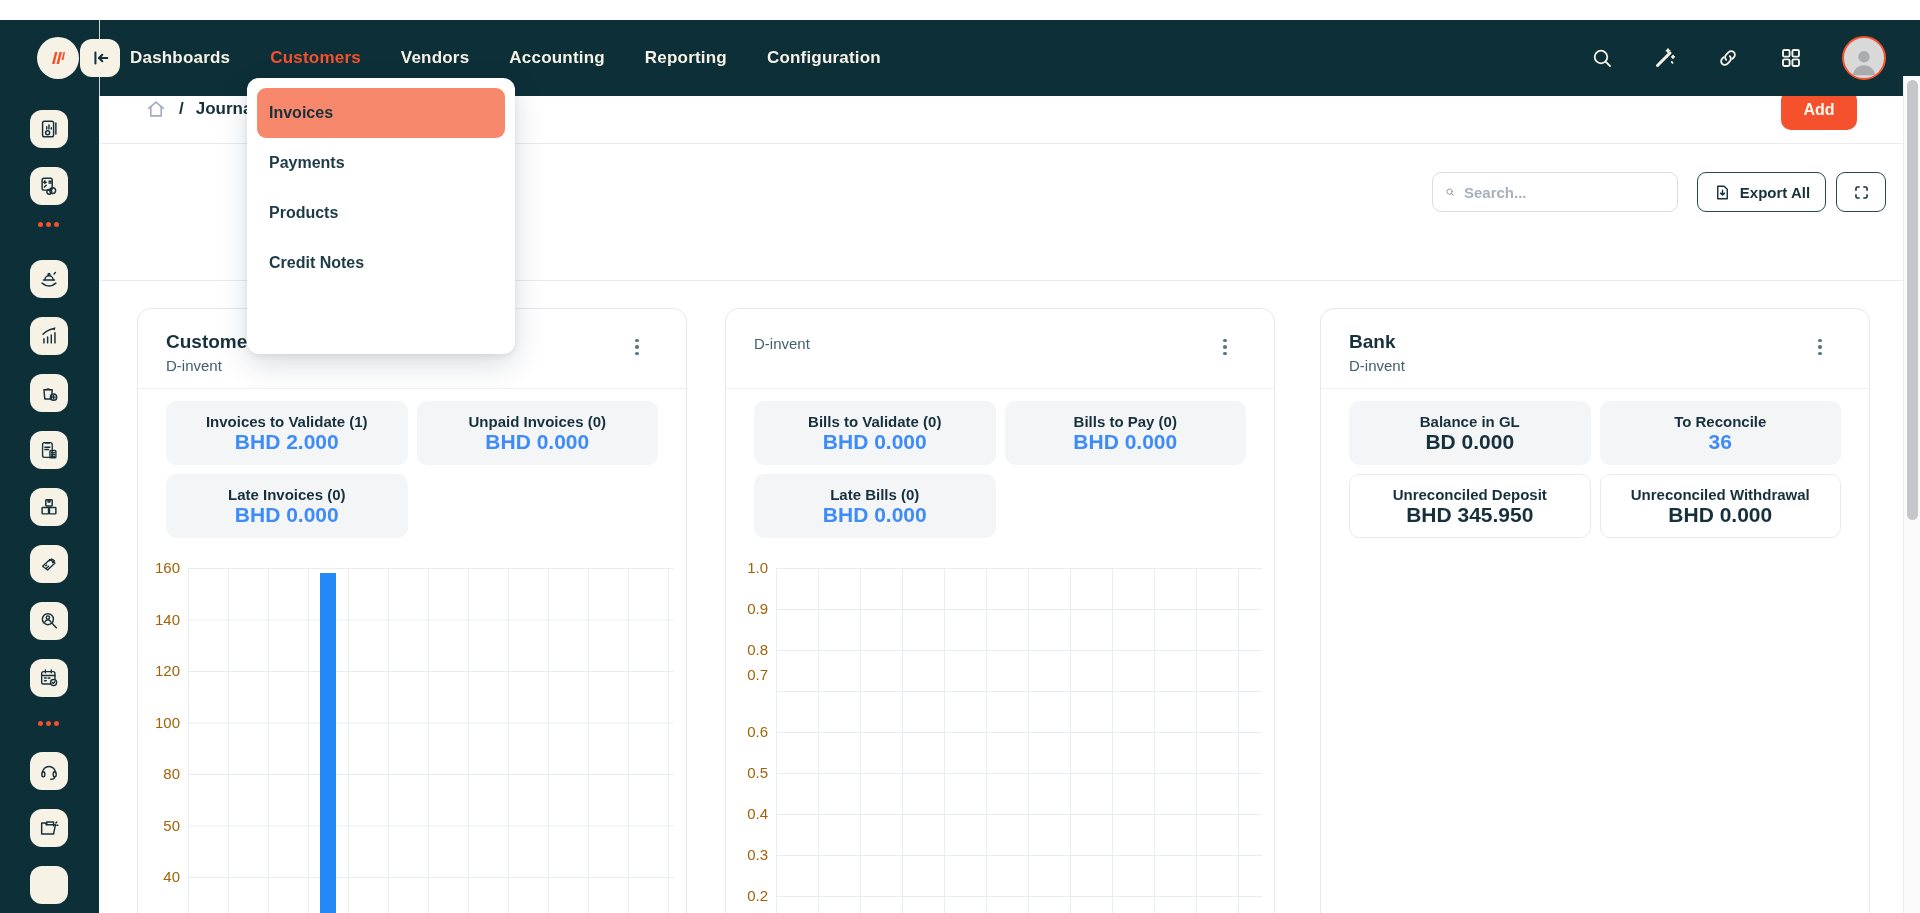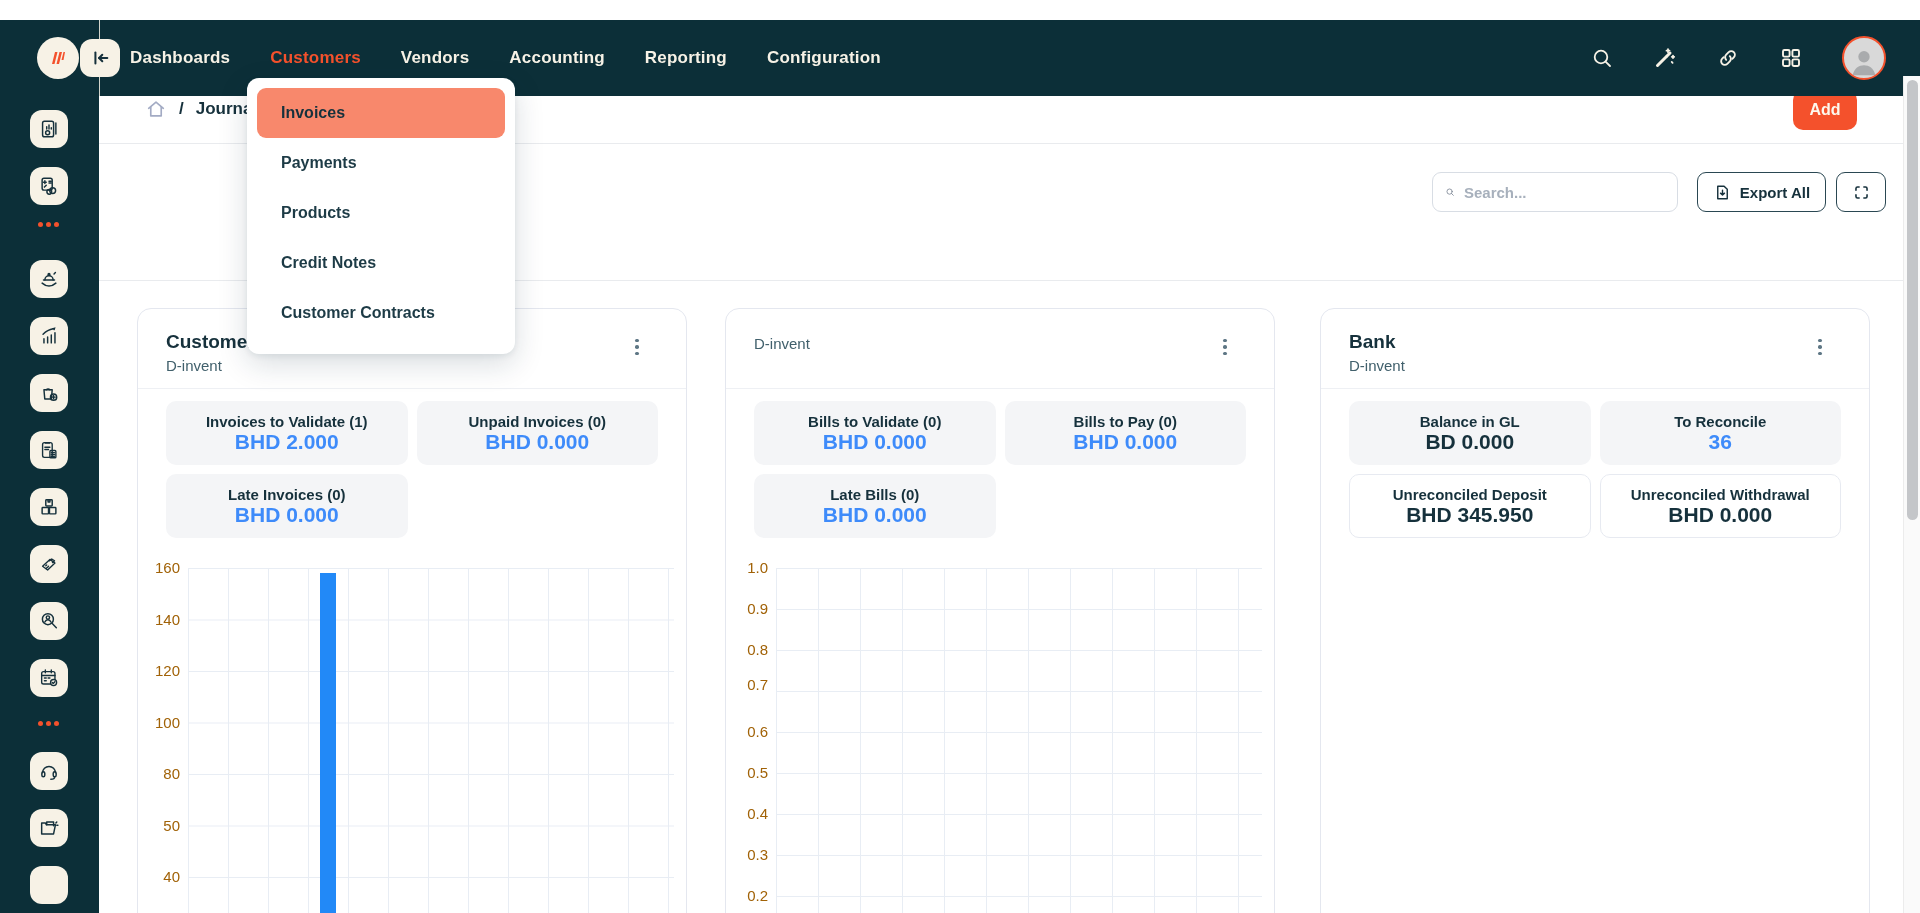--- a/index.html
+++ b/index.html
@@ -28,21 +28,21 @@
     display:flex; align-items:center; justify-content:center; cursor:pointer; }
   .side-dots { position:absolute; left:38px; width:24px; display:flex; gap:3px; }
   .side-dots i { width:5px; height:5px; border-radius:50%; background:#f4512c; }
 
   
   .content { position:absolute; left:99px; top:76px; width:1804px; height:837px; background:#fff; }
   .hdr-row { position:absolute; left:0; top:0; width:100%; height:67px; }
   .breadcrumb { position:absolute; left:46px; top:22px; display:flex; align-items:center; gap:12px; }
   .bc-sep { color:#16313c; font-weight:700; font-size:17px; }
   .bc-current { color:#16313c; font-weight:700; font-size:17px; white-space:nowrap; }
-  .add-btn { position:absolute; right:46px; top:14px; width:64px; height:40px; background:#f4512c; border:none;
+  .add-btn { position:absolute; right:46px; top:14px; width:76px; height:40px; background:#f4512c; border:none;
     border-radius:10px; color:#fdf8ee; font-weight:700; font-size:16px; cursor:pointer; font-family:inherit; }
   .divider-1 { position:absolute; left:0; top:67px; width:100%; height:1px; background:#e9ebee; }
   .divider-2 { position:absolute; left:0; top:204px; width:100%; height:1px; background:#e9ebee; }
 
   .toolbar { position:absolute; left:0; top:96px; width:100%; height:40px; }
   .search-box { position:absolute; left:1333px; top:0; width:246px; height:40px; border:1px solid #d8dde4;
     border-radius:9px; background:#fff; display:flex; align-items:center; padding:0 12px; gap:9px; }
   .search-box input { border:none; outline:none; flex:1; font-size:15px; color:#16313c; font-family:inherit;
     font-weight:600; background:transparent; }
   .search-box input::placeholder { color:#a7b0bc; }
@@ -77,21 +77,21 @@
   .plot { flex:1; position:relative;
     background-image:linear-gradient(to right,#e8edf4 1px,transparent 1px),
                      linear-gradient(to bottom,#e8edf4 1px,transparent 1px);
     background-position:0 0; }
   .plot .bar { position:absolute; bottom:0; }
 
   
   .dropdown { position:absolute; left:247px; top:78px; width:268px; height:276px; background:#fff;
     border-radius:12px; box-shadow:0 10px 30px rgba(18,45,60,.16), 0 2px 6px rgba(18,45,60,.08);
     z-index:60; padding:10px; }
-  .dd-item { height:50px; display:flex; align-items:center; padding-left:24px; font-size:16px; font-weight:600;
+  .dd-item { height:50px; display:flex; align-items:center; padding-left:12px; font-size:16px; font-weight:600;
     color:#1d3b46; border-radius:9px; cursor:pointer; }
   .dd-item.active { background:#f8886c; color:#16313c; }
 
   
   .scrollbar { position:absolute; right:0; top:76px; width:17px; height:837px; background:#fafafa;
     border-left:1px solid #ececec; z-index:70; }
   .scroll-thumb { position:absolute; left:3px; top:4px; width:11px; height:440px; border-radius:7px;
     background:#c4c6c9; cursor:pointer; }
 
   svg { display:block; }
@@ -377,21 +377,21 @@
         <div class="tile">
           <div class="t-label">Late Bills (0)</div>
           <div class="t-value blue">BHD 0.000</div>
         </div>
       </div>
       <div class="chart">
         <div class="yaxis">
             <div class="tick" style="top: -9px;">1.0</div>
             <div class="tick" style="top: 32px;">0.9</div>
             <div class="tick" style="top: 73px;">0.8</div>
-            <div class="tick" style="top: 108px;">0.7</div>
+            <div class="tick" style="top: 98px;">0.7</div>
             <div class="tick" style="top: 155px;">0.6</div>
             <div class="tick" style="top: 196px;">0.5</div>
             <div class="tick" style="top: 237px;">0.4</div>
             <div class="tick" style="top: 278px;">0.3</div>
             <div class="tick" style="top: 319px;">0.2</div>
           </div>
         <div class="plot" style="background-size: 42px 41px;"></div>
       </div>
     </section>
 
@@ -423,21 +423,20 @@
           <div class="t-value">BHD 0.000</div>
         </div>
       </div>
     </section>
 
     <div class="dropdown" style="left:148px; top:2px;">
       <div class="dd-item active">Invoices</div>
       <div class="dd-item">Payments</div>
       <div class="dd-item">Products</div>
       <div class="dd-item">Credit Notes</div>
-      <div class="dd-item">Customer Contracts</div>
     </div>
   </main>
 
   <div class="scrollbar">
     <div class="scroll-thumb"></div>
   </div>
 
 </div>
 
 </body></html>

